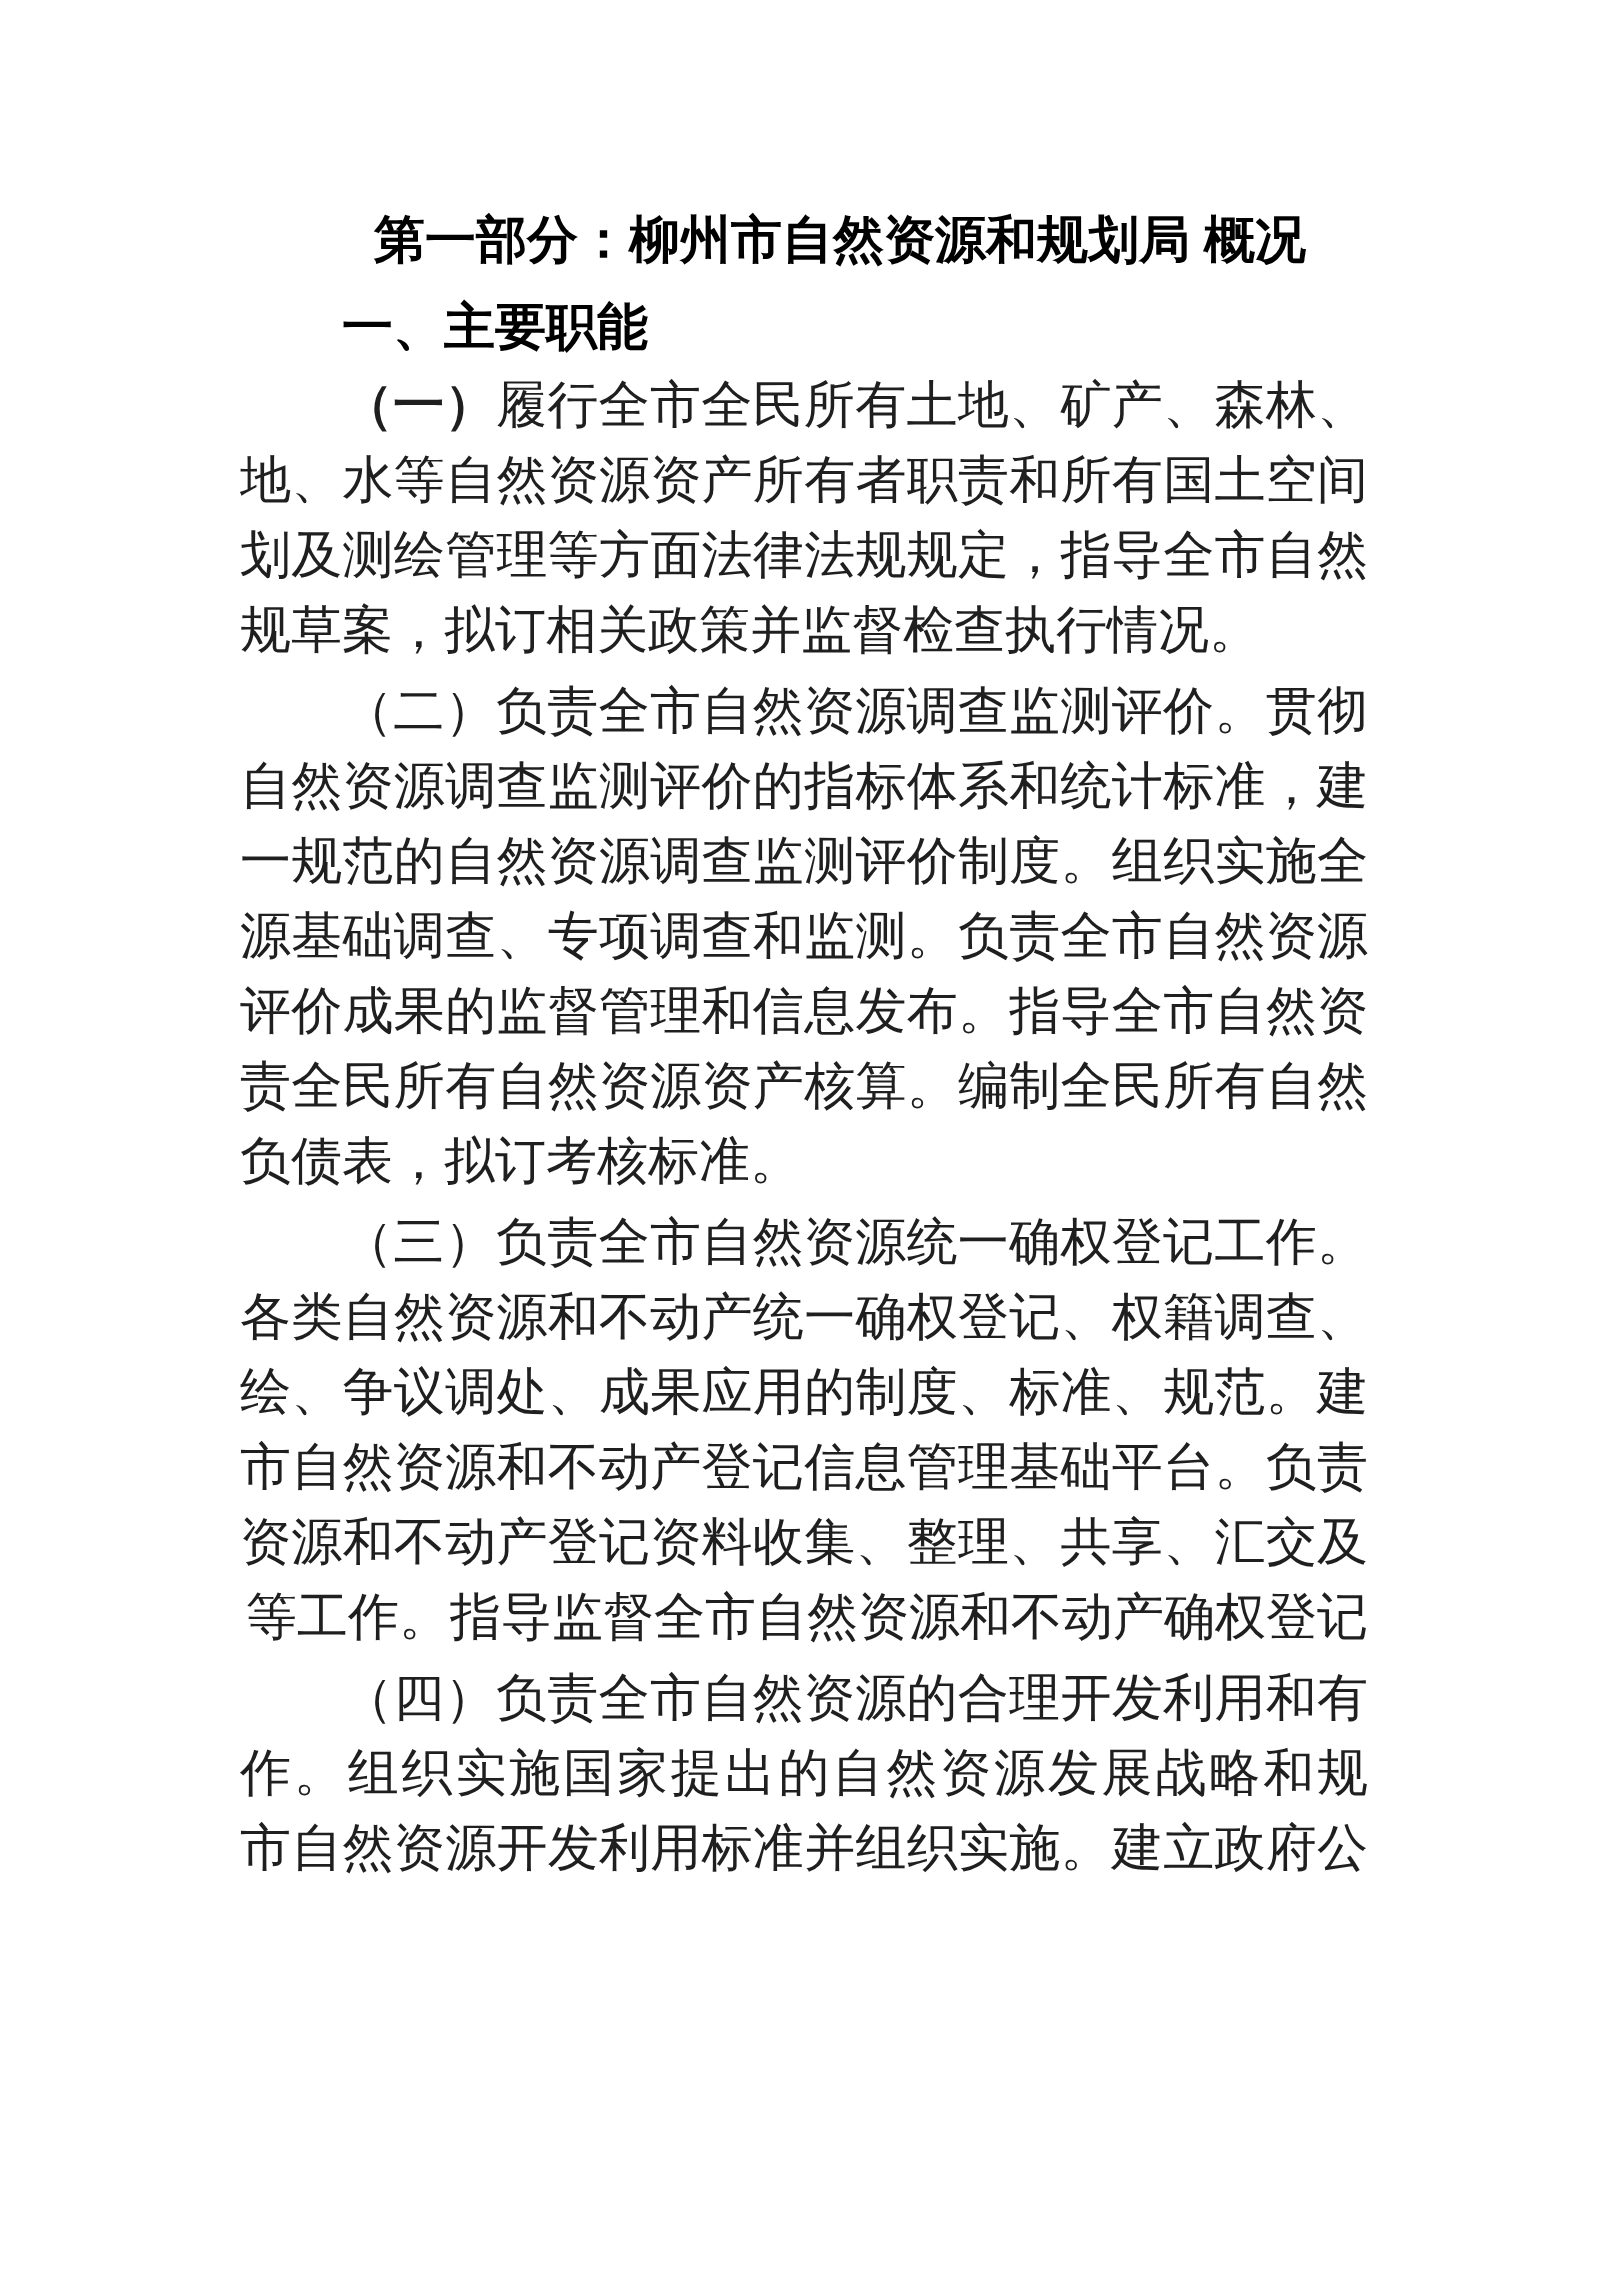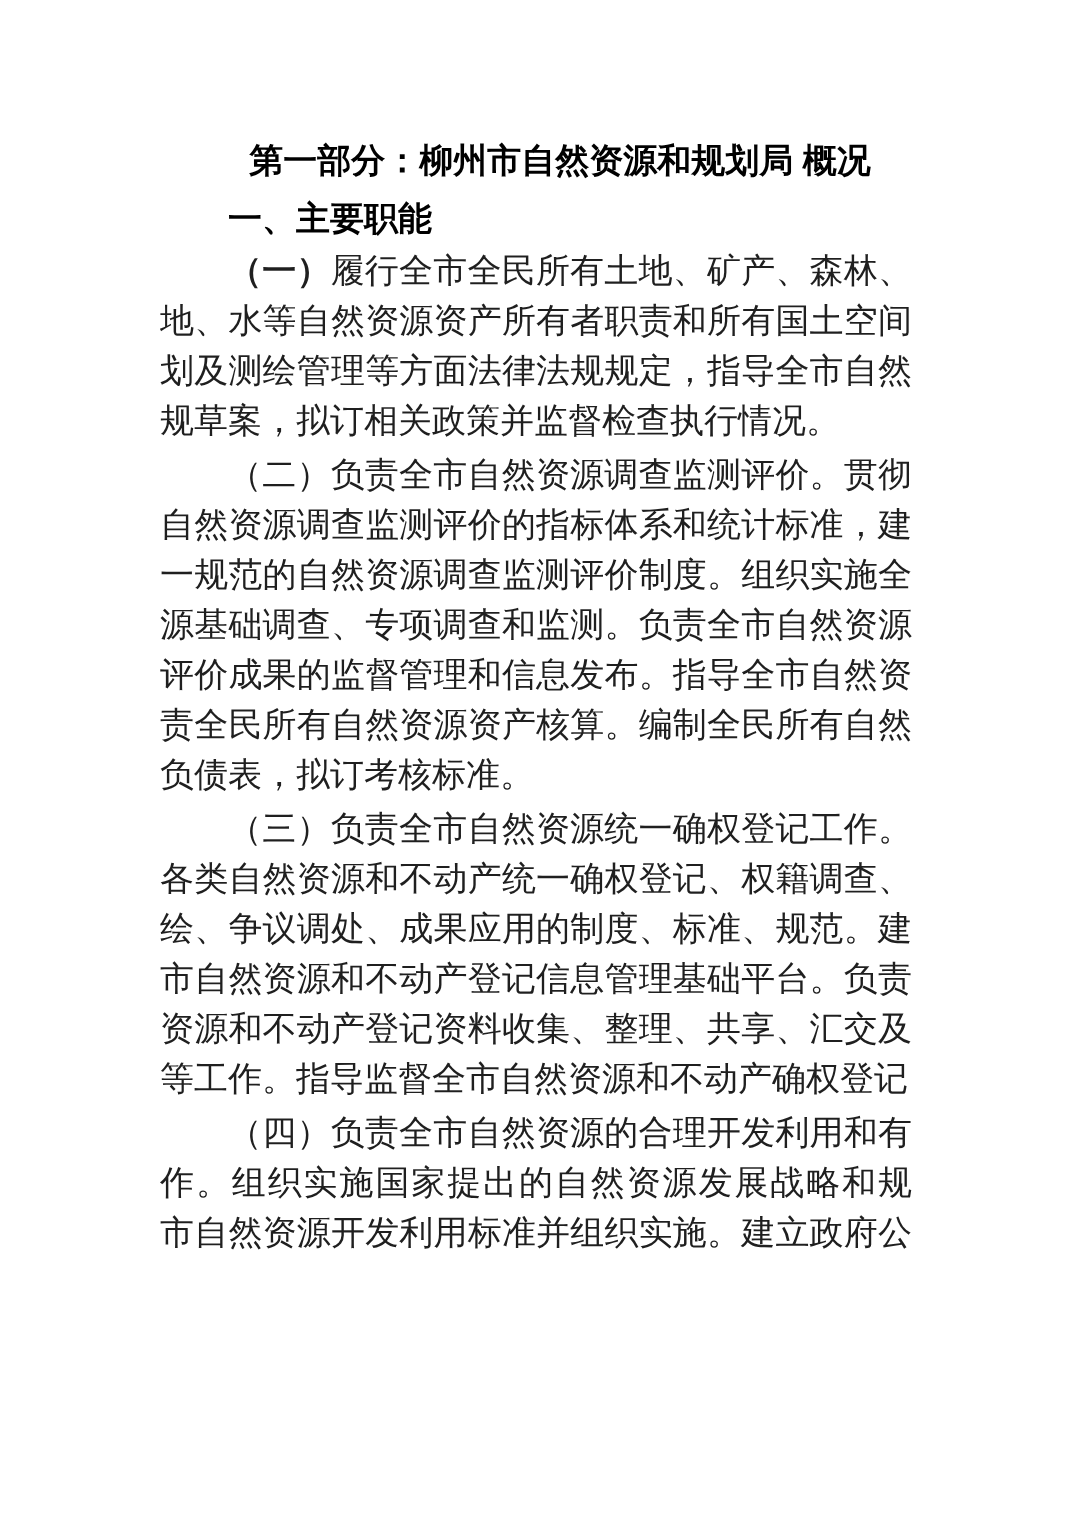--- a/index.html
+++ b/index.html
@@ -55,21 +55,21 @@
   .line {
     height: 50px;
     overflow: hidden;
     text-align: justify;
     text-align-last: justify;
   }
   .line.first {
     text-indent: 2em;
   }
   .line.no-just {
-    text-align: left;
+    text-align: right;
     text-align-last: left;
   }
   .lead-bold {
     font-weight: 700;
   }
 </style>
 </head>
 <body>
 
 <div class="page">

